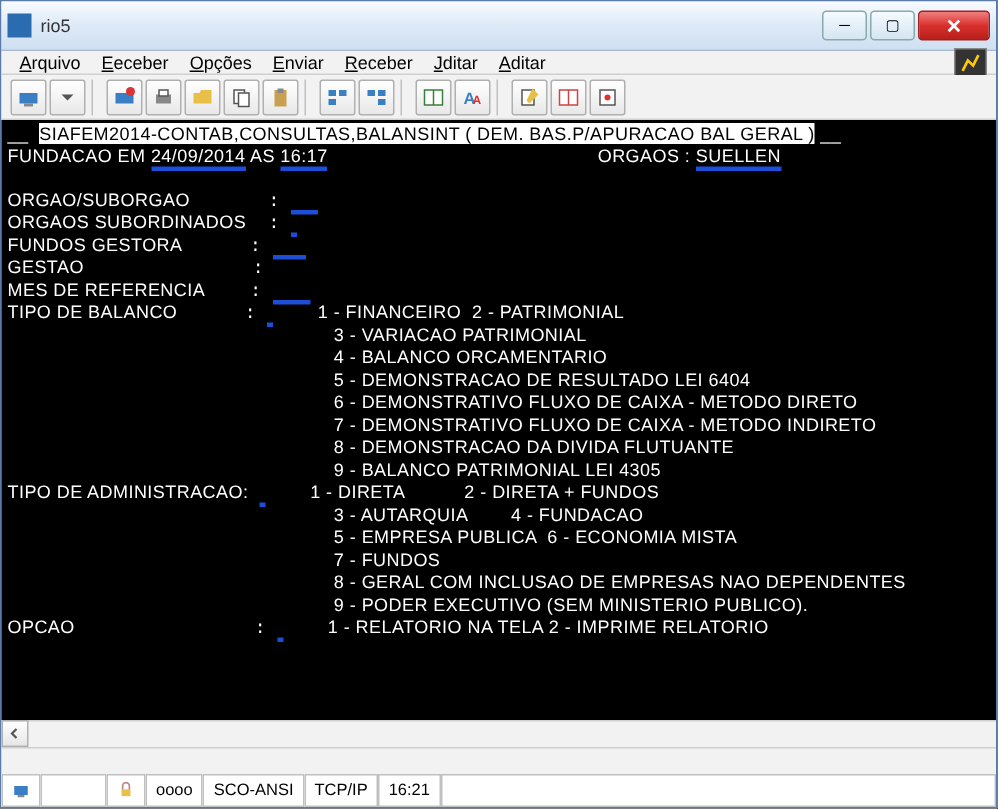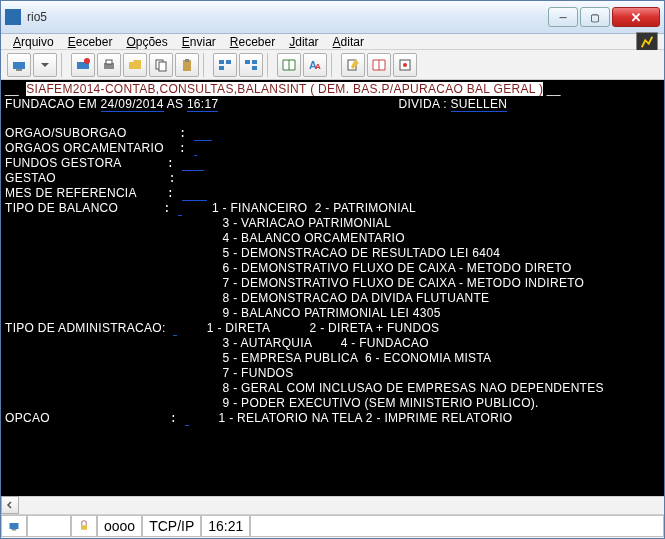--- a/index.html
+++ b/index.html
@@ -15,26 +15,26 @@
 .menuitem{padding:2px 6px;cursor:pointer}
 .menuitem u{text-decoration:underline}
 .menuspacer{flex:1}
 .menucorner{width:22px;height:20px;background:#333;border:1px solid #888;display:flex;align-items:center;justify-content:center}
 .menucorner svg{width:14px;height:14px}
 .toolbar{height:30px;background:#f2f2f2;display:flex;align-items:center;padding:2px 6px;gap:2px;border-bottom:1px solid #d0d0d0}
 .tbtn{width:24px;height:24px;border:1px solid #b0b0b0;background:linear-gradient(#fff,#e8e8e8);border-radius:2px;display:flex;align-items:center;justify-content:center;cursor:pointer}
 .tbtn svg{width:16px;height:16px}
 .sep{width:6px;height:24px;border-left:1px solid #c0c0c0;margin:0 2px}
 .terminal{flex:1;background:#000;color:#fff;font-family:"Lucida Console","Courier New",monospace;font-size:12px;line-height:14px;padding:2px 4px;white-space:pre;overflow:hidden;letter-spacing:0.3px}
-.terminal .rev{background:#fff;color:#7f1d1d}
-.terminal .uline{border-bottom:1px solid #1d4ed8}
+.terminal .rev{background:#fff;color:#000000}
+.terminal .uline{border-bottom:3px solid #1d4ed8}
 .terminal .blk{display:inline-block}
 .scrollspace{height:18px;background:#f2f2f2;border-top:1px solid #d0d0d0;display:flex;align-items:flex-end}
 .scroll-left{width:18px;height:18px;border:1px solid #b0b0b0;background:linear-gradient(#fff,#e6e6e6);display:flex;align-items:center;justify-content:center;font-size:10px;cursor:pointer}
-.statusbar{height:24px;background:#f2f2f2;border-top:1px solid #d0d0d0;display:flex;align-items:flex-start;font-size:14px}
+.statusbar{height:40px;background:#f2f2f2;border-top:1px solid #d0d0d0;display:flex;align-items:flex-end;font-size:11px}
 .sb-cell{height:22px;border:1px solid #c0c0c0;background:#fff;display:flex;align-items:center;padding:0 6px;margin-right:0}
 .sb-icon{width:26px;justify-content:center}
 </style>
 </head>
 <body>
 
 <div class="window">
 
   <div class="titlebar">
     <span class="titlebar-icon"></span>
@@ -145,24 +145,24 @@
       </div>
     <div class="tbtn">
         <svg viewBox="0 0 16 16">
           <rect x="3" y="3" width="10" height="10" fill="#fff" stroke="#555"></rect>
           <circle cx="8" cy="8" r="2" fill="#d33"></circle>
         </svg>
       </div>
   </div>
 
   <div class="terminal"><span class="blk">__  </span><span class="rev blk">SIAFEM2014-CONTAB,CONSULTAS,BALANSINT ( DEM. BAS.P/APURACAO BAL GERAL )</span><span class="blk"> __</span>
-<span>FUNDACAO EM </span><span class="uline">24/09/2014</span><span> AS </span><span class="uline">16:17</span>                        <span>DIVIDA : </span><span class="uline">SUELLEN</span>
+<span>FUNDACAO EM </span><span class="uline">24/09/2014</span><span> AS </span><span class="uline">16:17</span>                        <span>ORGAOS : </span><span class="uline">SUELLEN</span>
 
 <span>ORGAO/SUBORGAO</span>       : <span class="uline">     </span>
-<span>ORGAOS ORCAMENTARIO</span>  : <span class="uline"> </span>
+<span>ORGAOS SUBORDINADOS</span>  : <span class="uline"> </span>
 <span>FUNDOS GESTORA</span>      : <span class="uline">      </span>
 <span>GESTAO</span>               :
 <span>MES DE REFERENCIA</span>    : <span class="uline">       </span>
 <span>TIPO DE BALANCO</span>      : <span class="uline"> </span>    <span>1 - FINANCEIRO  2 - PATRIMONIAL</span>
                              <span>3 - VARIACAO PATRIMONIAL</span>
                              <span>4 - BALANCO ORCAMENTARIO</span>
                              <span>5 - DEMONSTRACAO DE RESULTADO LEI 6404</span>
                              <span>6 - DEMONSTRATIVO FLUXO DE CAIXA - METODO DIRETO</span>
                              <span>7 - DEMONSTRATIVO FLUXO DE CAIXA - METODO INDIRETO</span>
                              <span>8 - DEMONSTRACAO DA DIVIDA FLUTUANTE</span>
@@ -192,18 +192,19 @@
         </svg>
       </div>
     <div class="sb-cell" style="width:44px"></div>
     <div class="sb-cell sb-icon">
         <svg width="12" height="12" viewBox="0 0 16 16">
           <rect x="4" y="7" width="8" height="6" fill="#e8c047"></rect>
           <path d="M5 7 L5 4 A3 3 0 0 1 11 4 L11 7" stroke="#b88" fill="none" stroke-width="1.5"></path>
         </svg>
       </div>
     <div class="sb-cell">oooo</div>
+    <div class="sb-cell">SCO-ANSI</div>
     <div class="sb-cell">TCP/IP</div>
     <div class="sb-cell">16:21</div>
     <div class="sb-cell" style="flex:1"></div>
   </div>
 
 </div>
 
 </body></html>

